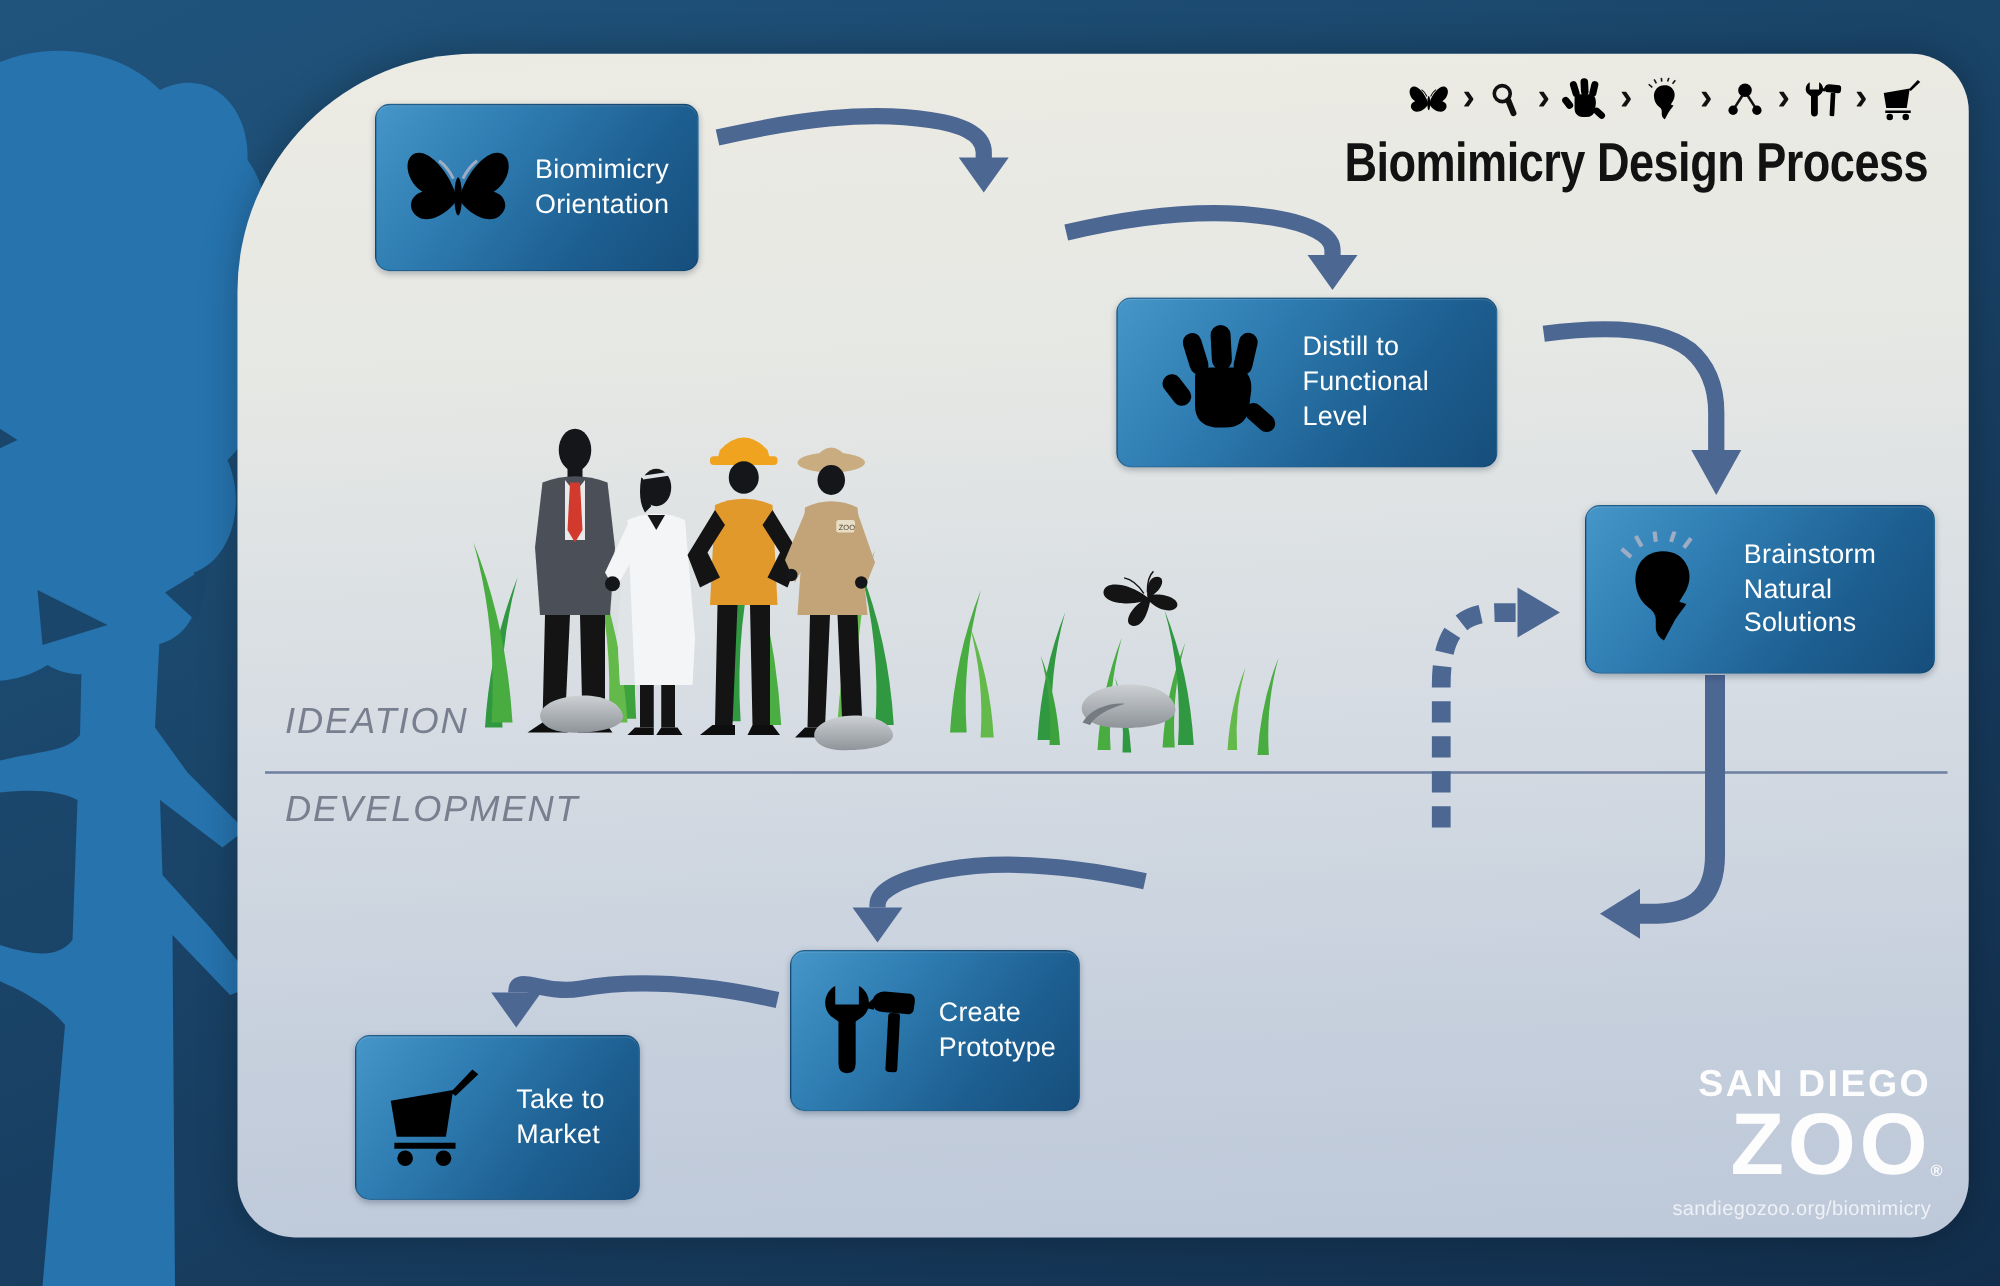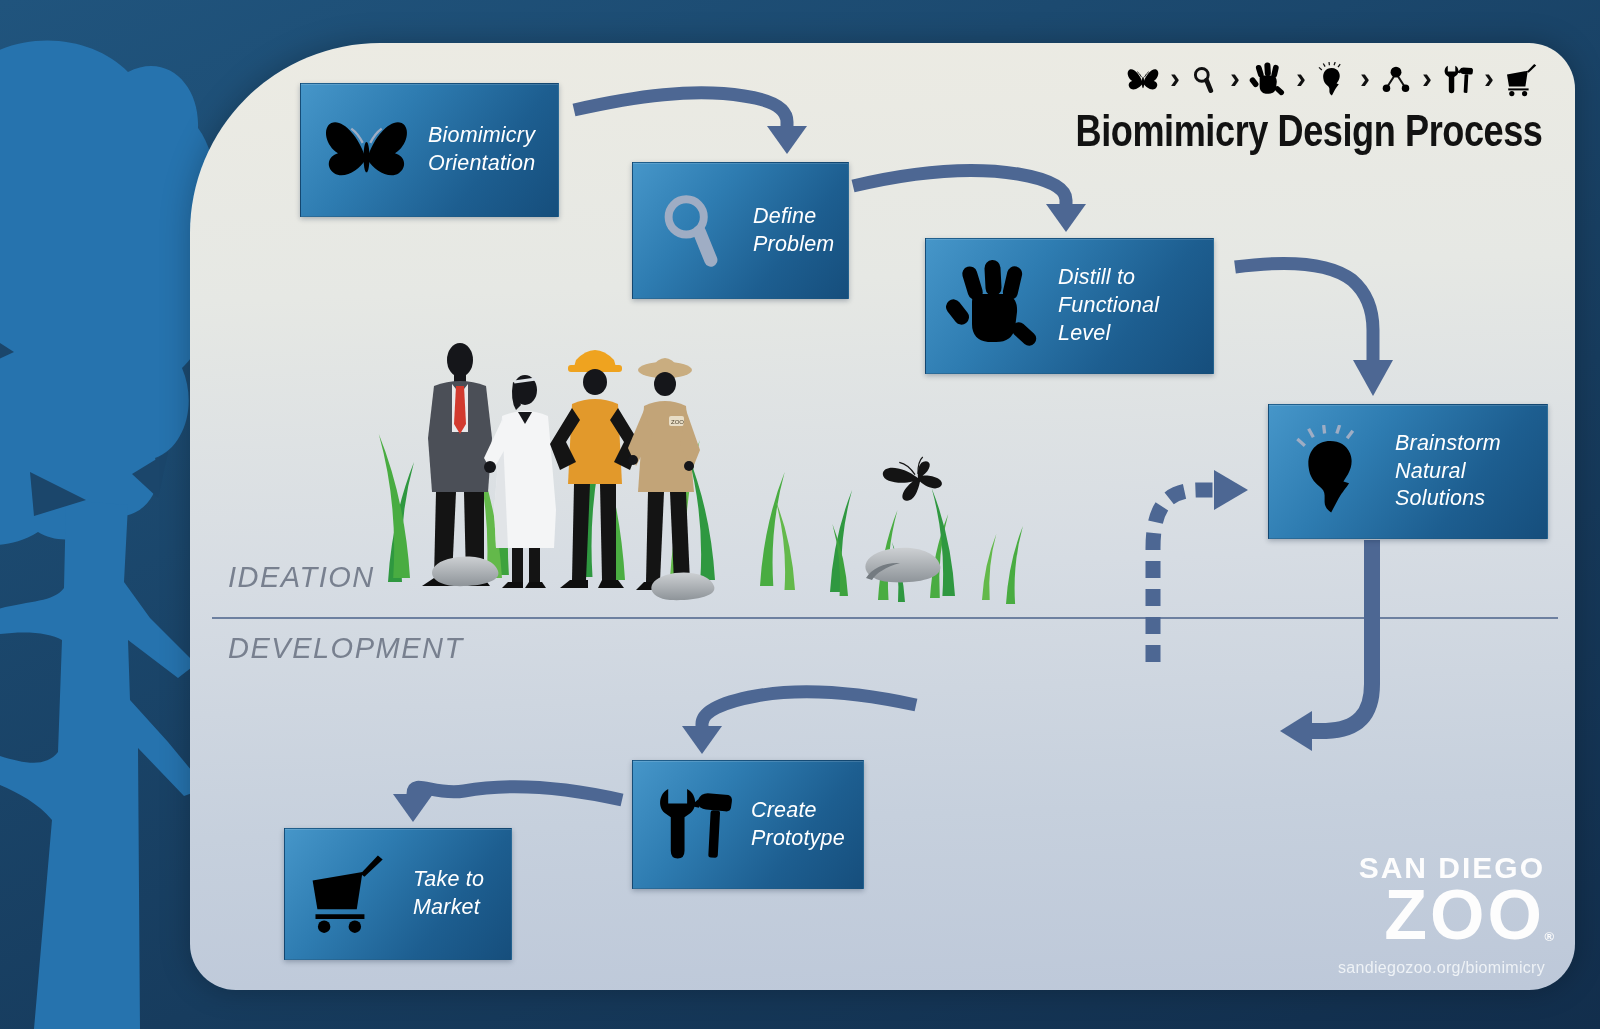--- a/index.html
+++ b/index.html
@@ -11,29 +11,29 @@
     border-radius:190px 46px 46px 46px;
     background:linear-gradient(178deg,#ecebe3 0%,#e6e8e4 26%,#d6dce3 55%,#c6d0dd 80%,#bdc8d9 100%);
     box-shadow:0 0 30px rgba(0,0,0,.25);}
   .scene{position:absolute;left:370px;top:320px;z-index:3;}
   .arrows{position:absolute;left:0;top:0;z-index:4;pointer-events:none;}
   .divider{position:absolute;left:212px;top:617px;width:1346px;height:2px;background:#6d80a0;z-index:3;}
   .section-label{position:absolute;left:228px;color:#78808f;font-size:29px;letter-spacing:1.5px;z-index:3;font-style:italic;}
   #ideation-label{top:561px;}
   #development-label{top:632px;}
   .step{position:absolute;display:flex;align-items:center;z-index:5;color:#fff;
-    border-radius:0;
+    border-radius:12px;
     background:linear-gradient(128deg,#4696c9 0%,#2e7cb1 34%,#1d5e90 70%,#164e7c 100%);
     box-shadow:inset 0 1px 0 rgba(255,255,255,.14),0 2px 5px rgba(10,30,55,.28);
-    border:1px solid rgba(16,60,96,.45);font-style:italic;}
+    border:1px solid rgba(16,60,96,.45);}
   .step-icon{color:#9fadc4;flex:0 0 auto;margin-left:18px;}
   .step-label{font-size:21.5px;line-height:1.3;white-space:pre-line;margin-left:14px;letter-spacing:.2px;}
   #step-1{left:300px;top:83px;width:257px;height:132px;}
   #step-2{left:632px;top:162px;width:215px;height:135px;}
-  #step-3{left:925px;top:238px;width:287px;height:134px;}
+  #step-3{left:893px;top:238px;width:287px;height:134px;padding-left:16px;}
   #step-4{left:1268px;top:404px;width:278px;height:133px;}
   #step-5{left:930px;top:690px;width:330px;height:130px;}
   #step-5 .step-icon{margin-left:14px;}
   #step-5 .step-label{margin-left:10px;}
   #step-6{left:632px;top:760px;width:230px;height:127px;}
   #step-7{left:284px;top:828px;width:226px;height:130px;}
   .header{position:absolute;right:57px;top:60px;z-index:5;display:flex;flex-direction:column;align-items:flex-end;}
   .icon-strip{display:flex;align-items:center;gap:9px;color:#111;}
   .chevron-sep{font-size:30px;font-weight:bold;line-height:1;color:#111;padding-bottom:4px;}
   .strip-icon{color:#111;}
@@ -237,27 +237,20 @@
     </g>
   </svg>
 
   <div class="step" id="step-1">
     <svg class="step-icon" width="95" height="95">
         <use href="#sym-butterfly"></use>
       </svg>
     <div class="step-label">Biomimicry
 Orientation</div>
   </div>
-  <div class="step" id="step-2">
-    <svg class="step-icon" width="88" height="88">
-        <use href="#sym-magnifier"></use>
-      </svg>
-    <div class="step-label">Define
-Problem</div>
-  </div>
   <div class="step" id="step-3">
     <svg class="step-icon" width="100" height="100">
         <use href="#sym-hand"></use>
       </svg>
     <div class="step-label">Distill to
 Functional Level</div>
   </div>
   <div class="step" id="step-4">
     <svg class="step-icon" width="94" height="94">
         <use href="#sym-head"></use>

